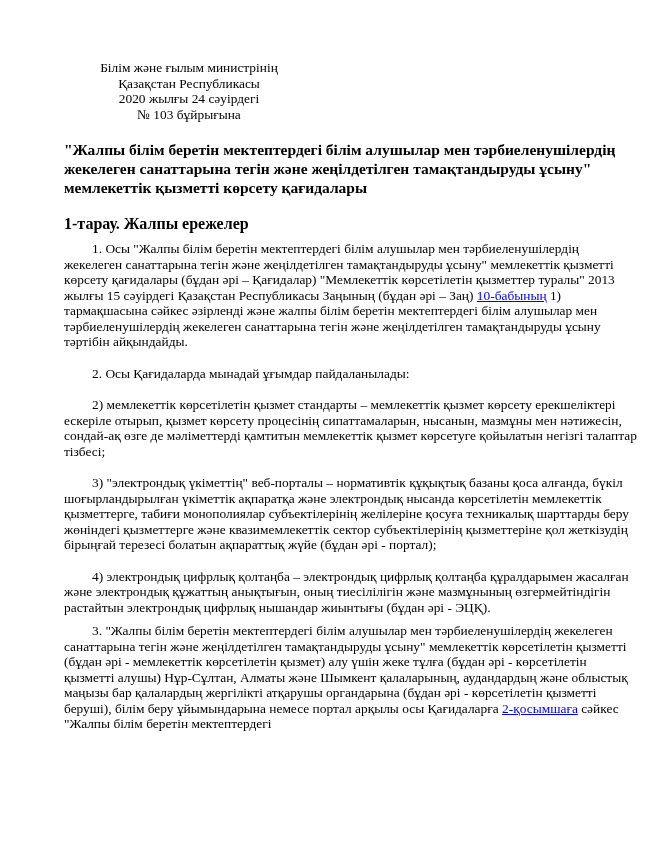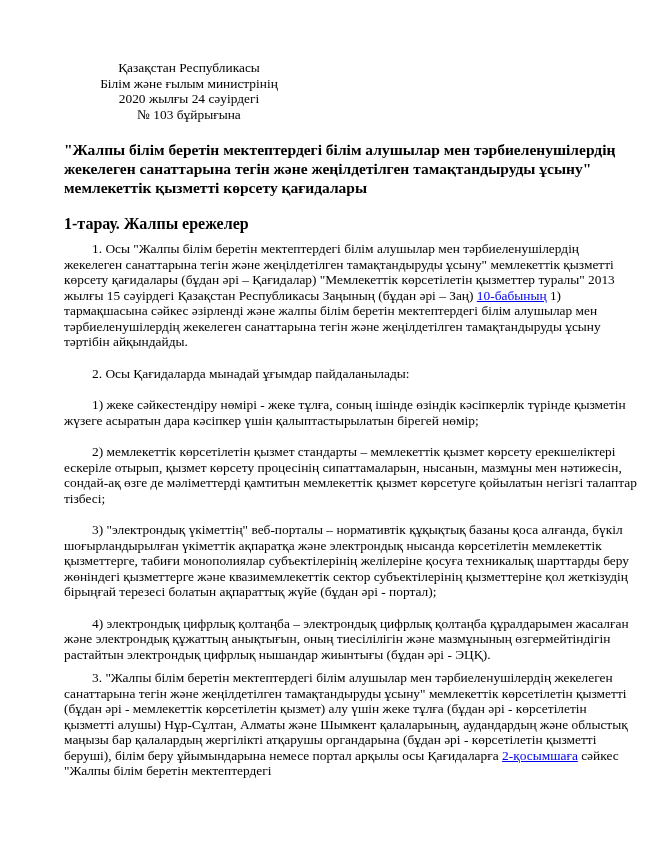--- a/index.html
+++ b/index.html
@@ -51,35 +51,34 @@
     color: var(--link-color, #0000ee);
     cursor: pointer;
   }
 </style>
 </head>
 <body style="background: rgb(255, 255, 255);">
 
 <div class="page" style="color: rgb(0, 0, 0);">
 
   <div class="appendix-header">
+    <div>Білім және ғылым министрінің</div>
     <div>Қазақстан Республикасы</div>
-    <div>Білім және ғылым министрінің</div>
     <div>2020 жылғы 24 сәуірдегі</div>
     <div>№ 103 бұйрығына</div>
   </div>
 
   <div class="doc-title">"Жалпы білім беретін мектептердегі білім алушылар мен тәрбиеленушілердің жекелеген санаттарына тегін және жеңілдетілген тамақтандыруды ұсыну" мемлекеттік қызметті көрсету қағидалары</div>
 
   <div class="chapter-heading">1-тарау. Жалпы ережелер</div>
 
   <p class="para after-heading"><span>1. Осы "Жалпы білім беретін мектептердегі білім алушылар мен тәрбиеленушілердің жекелеген санаттарына тегін және жеңілдетілген тамақтандыруды ұсыну" мемлекеттік қызметті көрсету қағидалары (бұдан әрі – Қағидалар) "Мемлекеттік көрсетілетін қызметтер туралы" 2013 жылғы 15 сәуірдегі Қазақстан Республикасы Заңының (бұдан әрі – Заң) </span><a class="doc-link" href="#">10-бабының</a><span> 1) тармақшасына сәйкес әзірленді және жалпы білім беретін мектептердегі білім алушылар мен тәрбиеленушілердің жекелеген санаттарына тегін және жеңілдетілген тамақтандыруды ұсыну тәртібін айқындайды.</span></p>
 
   <p class="para">2. Осы Қағидаларда мынадай ұғымдар пайдаланылады:</p>
 
-  <p class="para">1) жеке сәйкестендіру нөмірі - жеке тұлға, соның ішінде өзіндік кәсіпкерлік түрінде қызметін жүзеге асыратын дара кәсіпкер үшін қалыптастырылатын бірегей нөмір;</p>
 
   <p class="para">2) мемлекеттік көрсетілетін қызмет стандарты – мемлекеттік қызмет көрсету ерекшеліктері ескеріле отырып, қызмет көрсету процесінің сипаттамаларын, нысанын, мазмұны мен нәтижесін, сондай-ақ өзге де мәліметтерді қамтитын мемлекеттік қызмет көрсетуге қойылатын негізгі талаптар тізбесі;</p>
 
   <p class="para">3) "электрондық үкіметтің" веб-порталы – нормативтік құқықтық базаны қоса алғанда, бүкіл шоғырландырылған үкіметтік ақпаратқа және электрондық нысанда көрсетілетін мемлекеттік қызметтерге, табиғи монополиялар субъектілерінің желілеріне қосуға техникалық шарттарды беру жөніндегі қызметтерге және квазимемлекеттік сектор субъектілерінің қызметтеріне қол жеткізудің бірыңғай терезесі болатын ақпараттық жүйе (бұдан әрі - портал);</p>
 
   <p class="para">4) электрондық цифрлық қолтаңба – электрондық цифрлық қолтаңба құралдарымен жасалған және электрондық құжаттың анықтығын, оның тиесілілігін және мазмұнының өзгермейтіндігін растайтын электрондық цифрлық нышандар жиынтығы (бұдан әрі - ЭЦҚ).</p>
 
 
   <p class="para after-heading"><span>3. "Жалпы білім беретін мектептердегі білім алушылар мен тәрбиеленушілердің жекелеген санаттарына тегін және жеңілдетілген тамақтандыруды ұсыну" мемлекеттік көрсетілетін қызметті (бұдан әрі - мемлекеттік көрсетілетін қызмет) алу үшін жеке тұлға (бұдан әрі - көрсетілетін қызметті алушы) Нұр-Сұлтан, Алматы және Шымкент қалаларының, аудандардың және облыстық маңызы бар қалалардың жергілікті атқарушы органдарына (бұдан әрі - көрсетілетін қызметті беруші), білім беру ұйымындарына немесе портал арқылы осы Қағидаларға </span><a class="doc-link" href="#">2-қосымшаға</a><span> сәйкес "Жалпы білім беретін мектептердегі</span></p>
 

